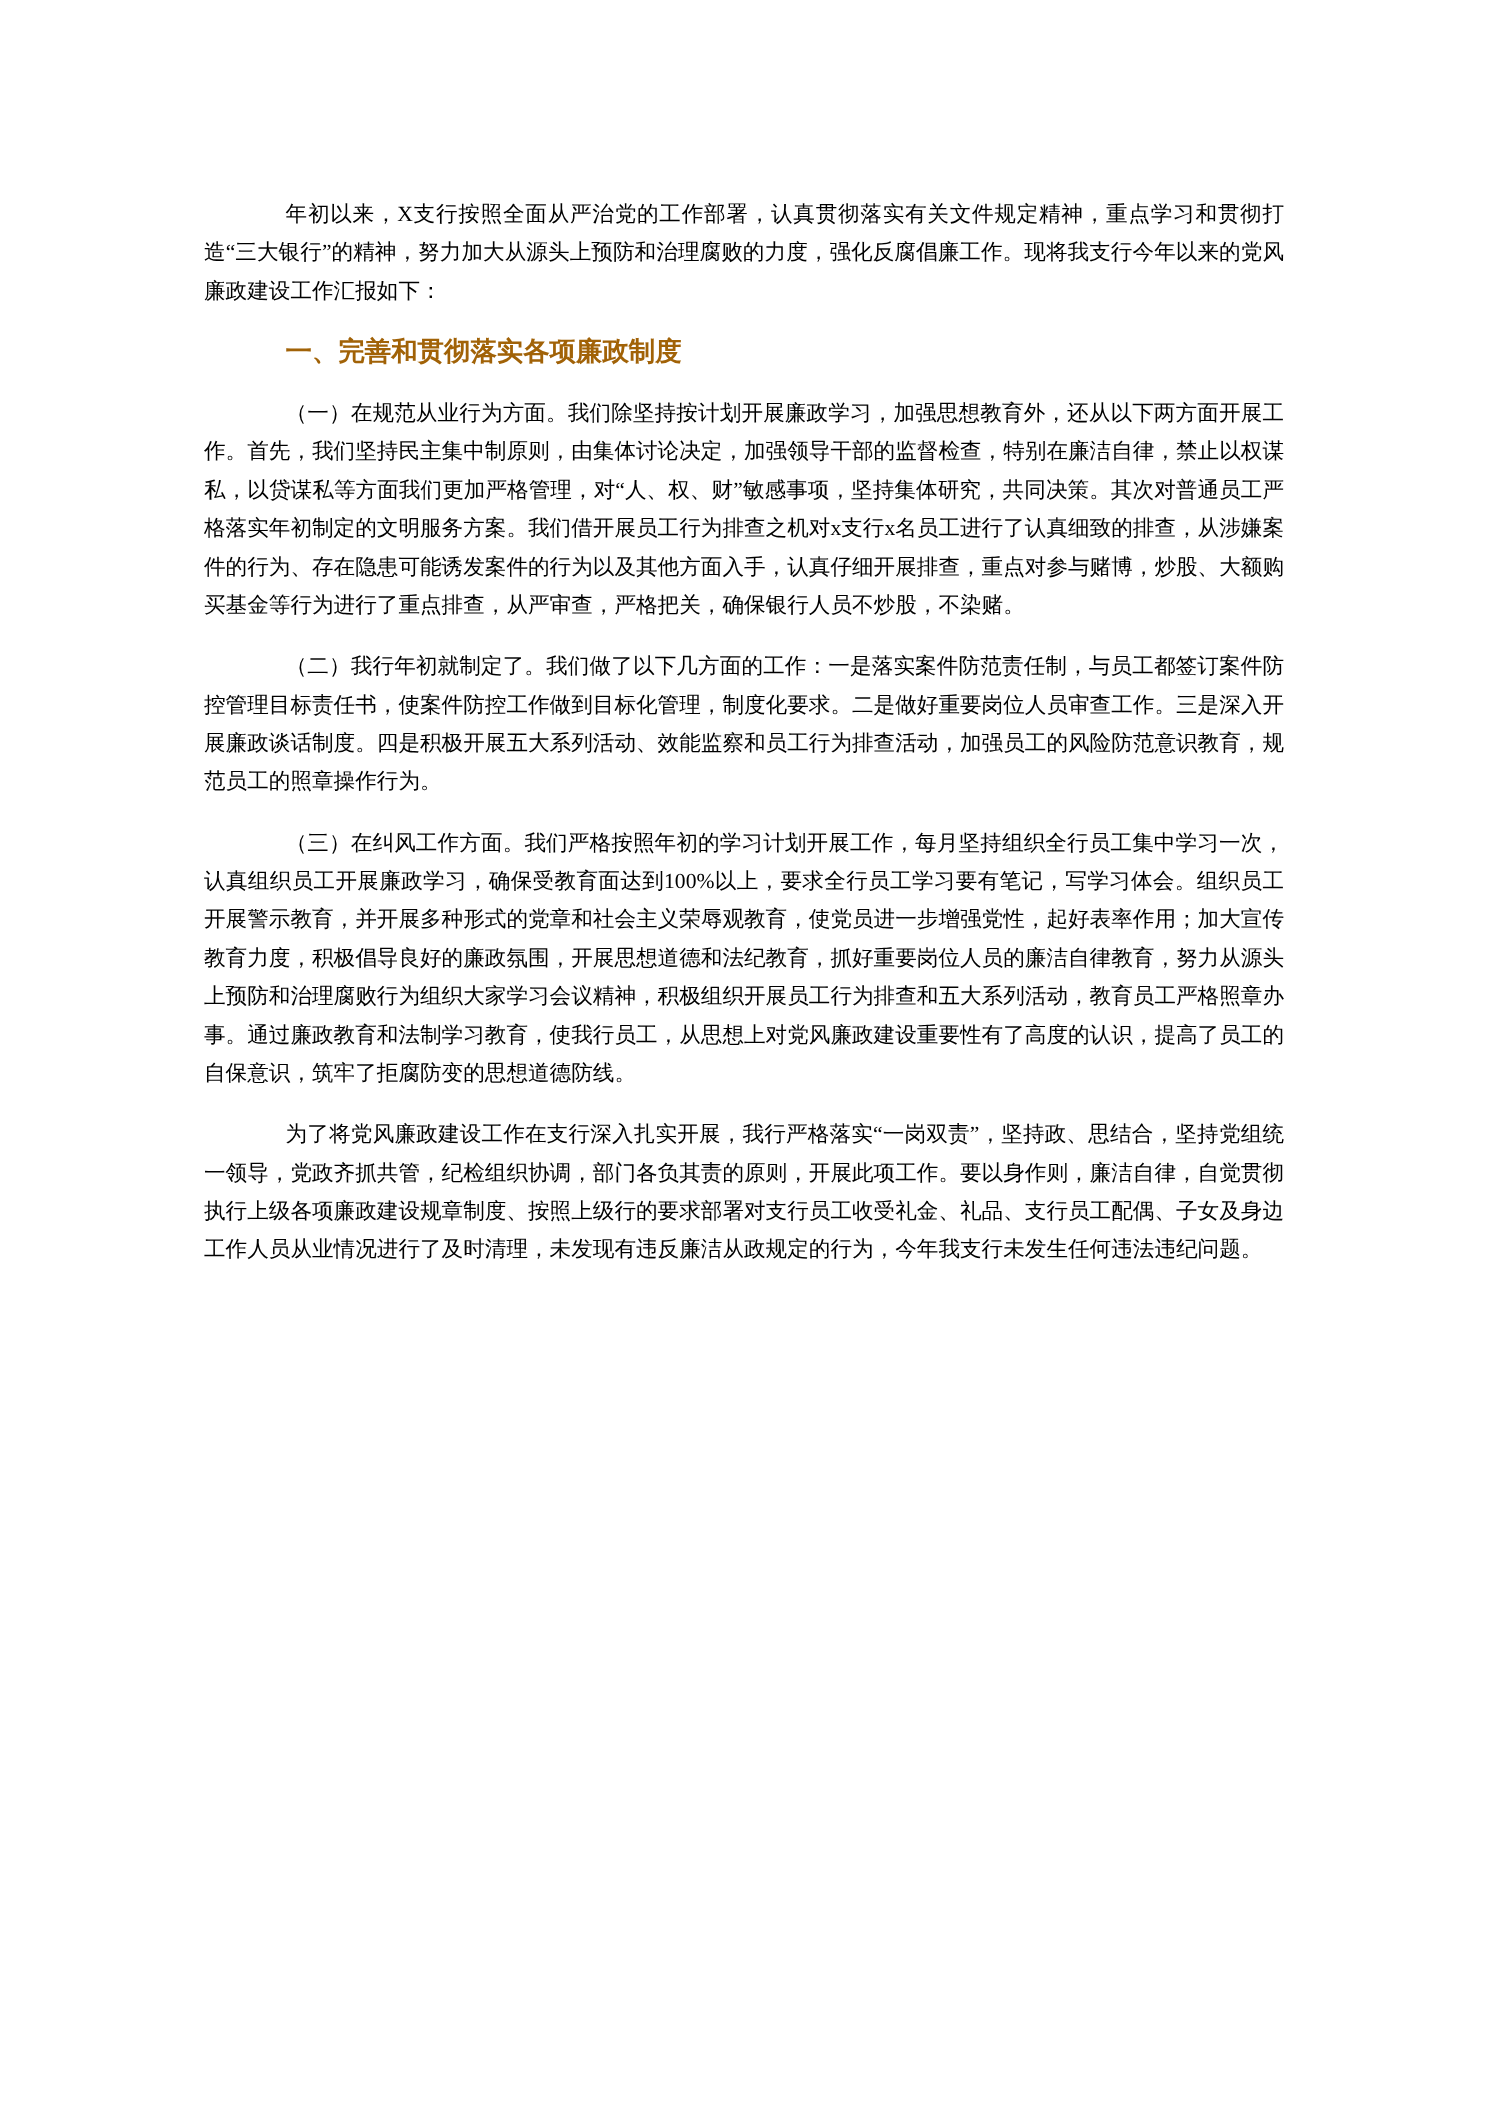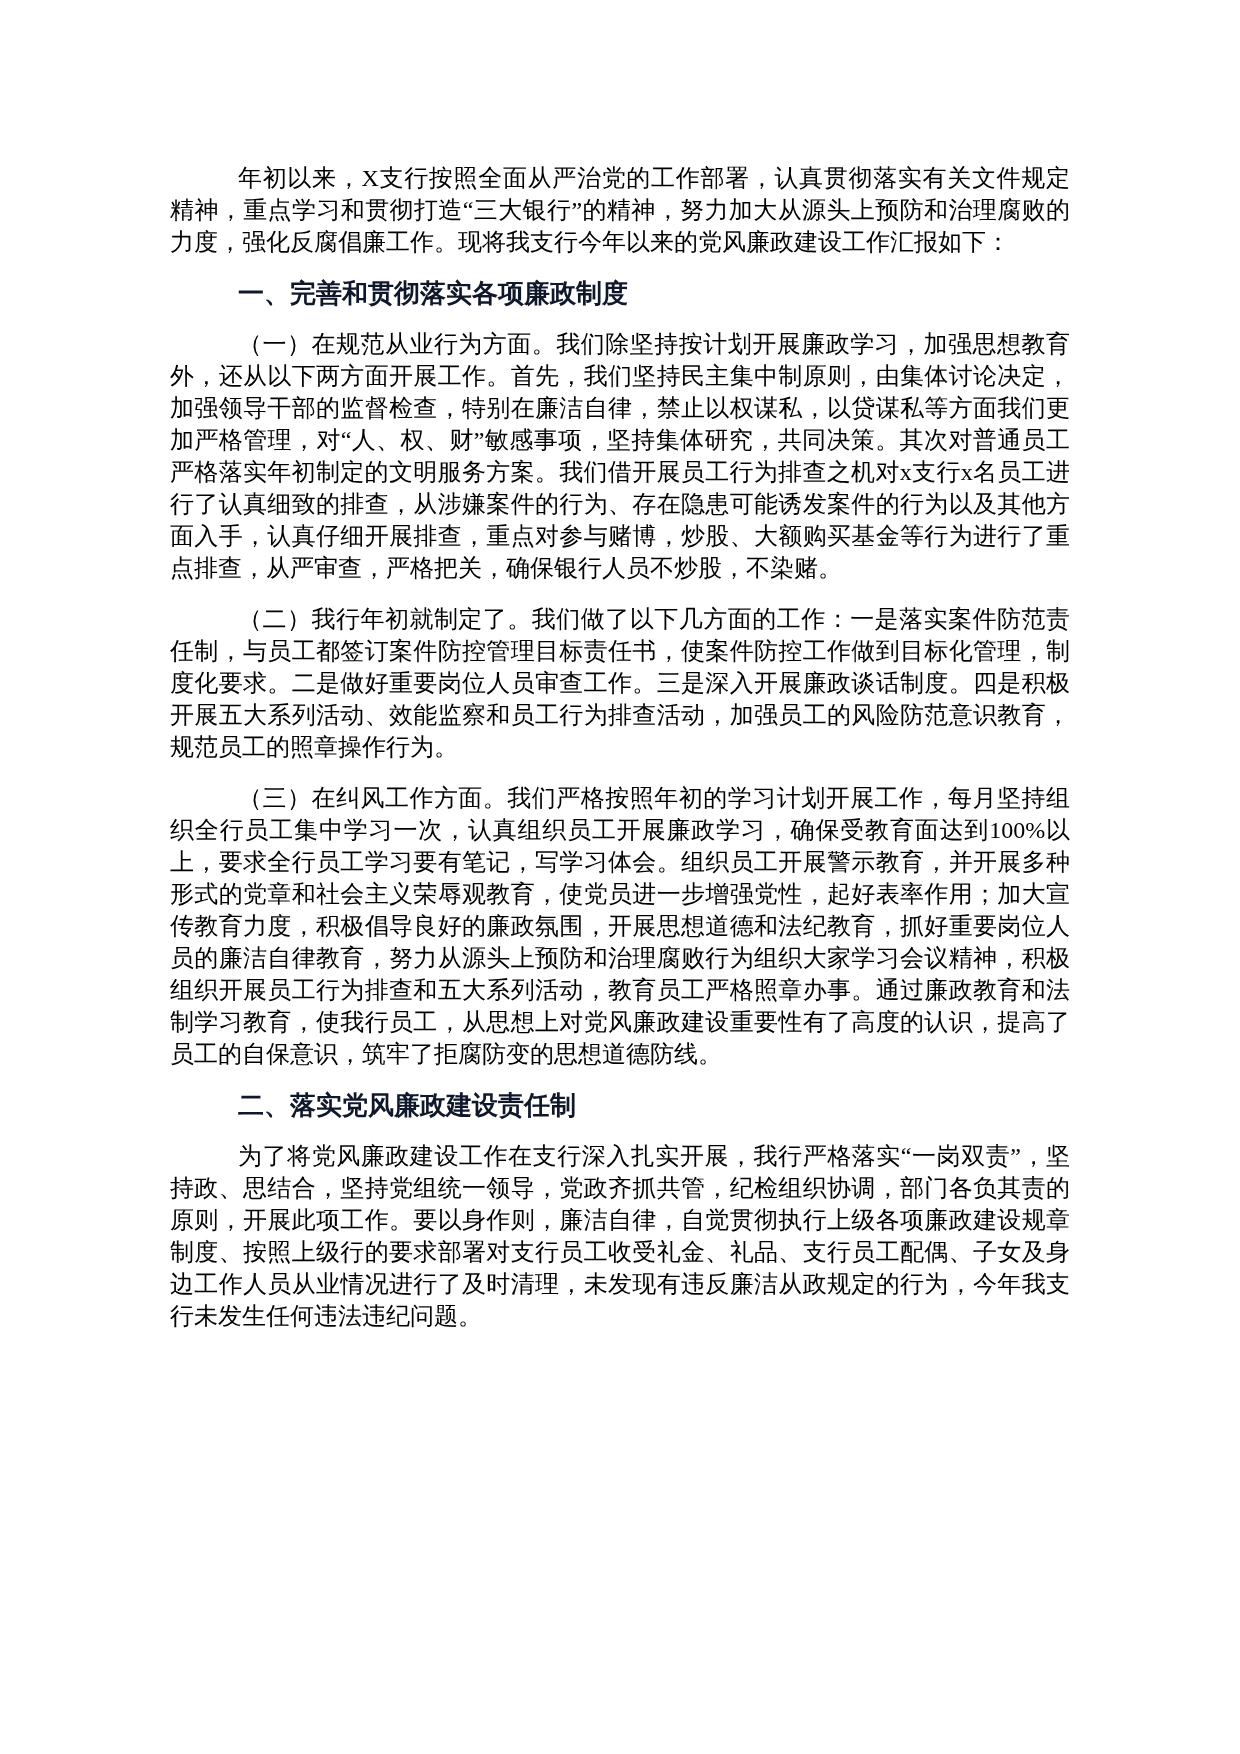--- a/index.html
+++ b/index.html
@@ -13,35 +13,35 @@
     width: 1240px;
     height: 1754px;
     box-sizing: border-box;
     background: #ffffff;
     padding: 162px 170px 0 170px;
     overflow: hidden;
     color: #000000;
   }
   .para {
     font-family: "Liberation Serif", "DejaVu Serif", serif;
-    font-size: 24px;
+    font-size: 18px;
     line-height: 32px;
     text-align: justify;
     text-indent: 68px;
     margin: 0 0 19px 0;
     color: #000000;
   }
   .heading {
     font-family: "Liberation Sans", "DejaVu Sans", sans-serif;
     font-weight: bold;
-    font-size: 26px;
+    font-size: 22px;
     line-height: 32px;
     text-indent: 68px;
     margin: 0 0 19px 0;
-    color: #0f172a;
+    color: #a16207;
   }
   .lead {
     font-family: "Liberation Sans", "DejaVu Sans", sans-serif;
     font-weight: normal;
   }
 </style>
 </head>
 <body>
 
 <div class="page">
@@ -50,17 +50,16 @@
 
   <h2 class="heading">一、完善和贯彻落实各项廉政制度</h2>
 
 
   <p class="para"><span class="lead">（一）在规范从业行为方面。</span><span>我们除坚持按计划开展廉政学习，加强思想教育外，还从以下两方面开展工作。首先，我们坚持民主集中制原则，由集体讨论决定，加强领导干部的监督检查，特别在廉洁自律，禁止以权谋私，以贷谋私等方面我们更加严格管理，对“人、权、财”敏感事项，坚持集体研究，共同决策。其次对普通员工严格落实年初制定的文明服务方案。我们借开展员工行为排查之机对x支行x名员工进行了认真细致的排查，从涉嫌案件的行为、存在隐患可能诱发案件的行为以及其他方面入手，认真仔细开展排查，重点对参与赌博，炒股、大额购买基金等行为进行了重点排查，从严审查，严格把关，确保银行人员不炒股，不染赌。</span></p>
 
   <p class="para"><span class="lead">（二）我行年初就制定了。</span><span>我们做了以下几方面的工作：一是落实案件防范责任制，与员工都签订案件防控管理目标责任书，使案件防控工作做到目标化管理，制度化要求。二是做好重要岗位人员审查工作。三是深入开展廉政谈话制度。四是积极开展五大系列活动、效能监察和员工行为排查活动，加强员工的风险防范意识教育，规范员工的照章操作行为。</span></p>
 
   <p class="para"><span class="lead">（三）在纠风工作方面。</span><span>我们严格按照年初的学习计划开展工作，每月坚持组织全行员工集中学习一次，认真组织员工开展廉政学习，确保受教育面达到100%以上，要求全行员工学习要有笔记，写学习体会。组织员工开展警示教育，并开展多种形式的党章和社会主义荣辱观教育，使党员进一步增强党性，起好表率作用；加大宣传教育力度，积极倡导良好的廉政氛围，开展思想道德和法纪教育，抓好重要岗位人员的廉洁自律教育，努力从源头上预防和治理腐败行为组织大家学习会议精神，积极组织开展员工行为排查和五大系列活动，教育员工严格照章办事。通过廉政教育和法制学习教育，使我行员工，从思想上对党风廉政建设重要性有了高度的认识，提高了员工的自保意识，筑牢了拒腐防变的思想道德防线。</span></p>
 
-  <h2 class="heading">二、落实党风廉政建设责任制</h2>
 
   <p class="para"><span>为了将党风廉政建设工作在支行深入扎实开展，我行严格落实“一岗双责”，坚持政、思结合，坚持党组统一领导，党政齐抓共管，纪检组织协调，部门各负其责的原则，开展此项工作。要以身作则，廉洁自律，自觉贯彻执行上级各项廉政建设规章制度、按照上级行的要求部署对支行员工收受礼金、礼品、支行员工配偶、子女及身边工作人员从业情况进行了及时清理，未发现有违反廉洁从政规定的行为，今年我支行未发生任何违法违纪问题。</span></p>
 
 </div>
 
 </body></html>

